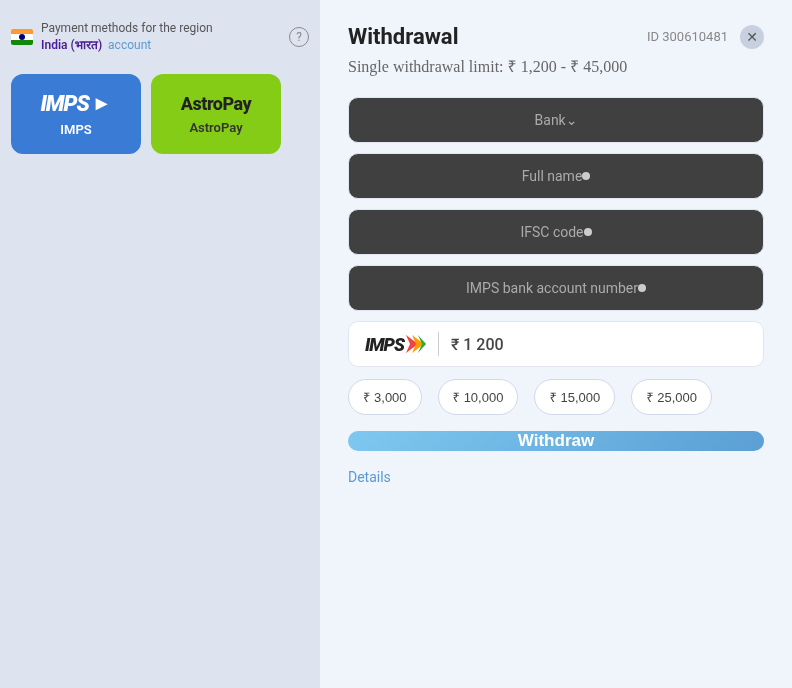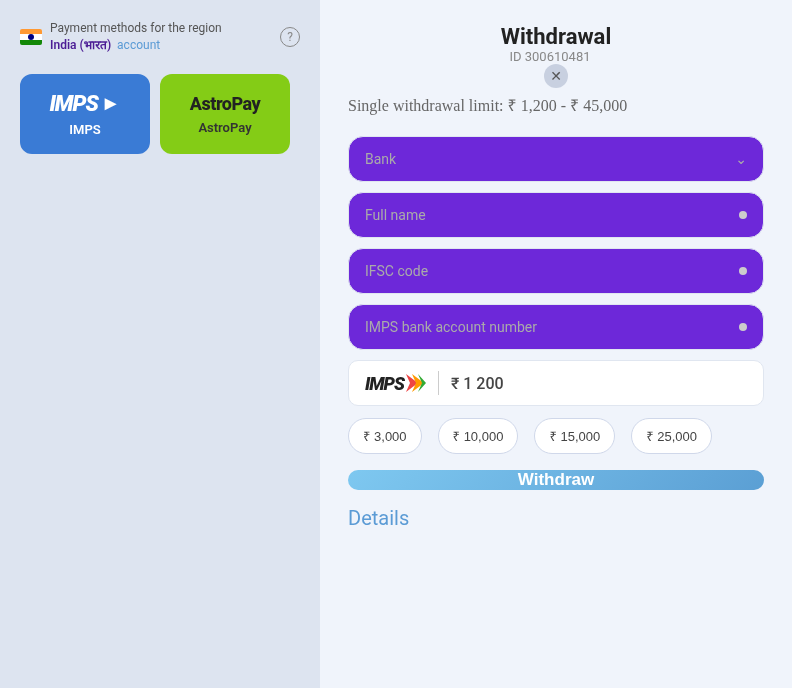--- a/index.html
+++ b/index.html
@@ -10,21 +10,21 @@
       height: 688px;
       display: flex;
       align-items: stretch;
       overflow: hidden;
     }
 
     
     .left-panel {
       width: 320px;
       background: #dde4f0;
-      padding: 20px 20px;
+      padding: 20px 11px;
       flex-shrink: 0;
     }
 
     .region-header {
       display: flex;
       align-items: center;
       gap: 8px;
       margin-bottom: 20px;
     }
 
@@ -144,21 +144,20 @@
       background: #f0f4fb;
       padding: 24px 28px;
       position: relative;
       overflow-y: auto;
     }
 
     .panel-header {
       display: flex;
       align-items: center;
       margin-bottom: 6px;
-      flex-direction: column;
     }
 
     .panel-title {
       font-size: 22px;
       font-weight: 700;
       color: #222;
       flex: 1;
     }
 
     .panel-id {
@@ -182,27 +181,27 @@
     }
 
     .panel-subtitle {
       font-size: 16px;
       color: #666;
       margin-bottom: 20px;
       font-family: Liberation Serif, serif;
     }
 
     .form-field {
-      background: #6d28d9;
-      border-radius: 15px;
+      background: #404040;
+      border-radius: 10px;
       padding: 14px 16px;
       margin-bottom: 10px;
       display: flex;
       align-items: center;
-      justify-content: space-between;
+      justify-content: center;
       border: 1.5px solid #e0e6f0;
     }
 
     .field-placeholder {
       font-size: 14px;
       color: #aaa;
     }
 
     .field-dot {
       width: 8px;
@@ -280,21 +279,21 @@
       background: linear-gradient(135deg, #7ec8f0, #5b9fd4);
       border: none;
       font-size: 17px;
       font-weight: 600;
       color: #fff;
       cursor: pointer;
       margin-bottom: 16px;
     }
 
     .details-link {
-      font-size: 20px;
+      font-size: 14px;
       color: #5b9bd5;
       cursor: pointer;
       text-decoration: none;
     }
   </style>
 </head>
 <body>
 
 <div class="left-panel">
 

